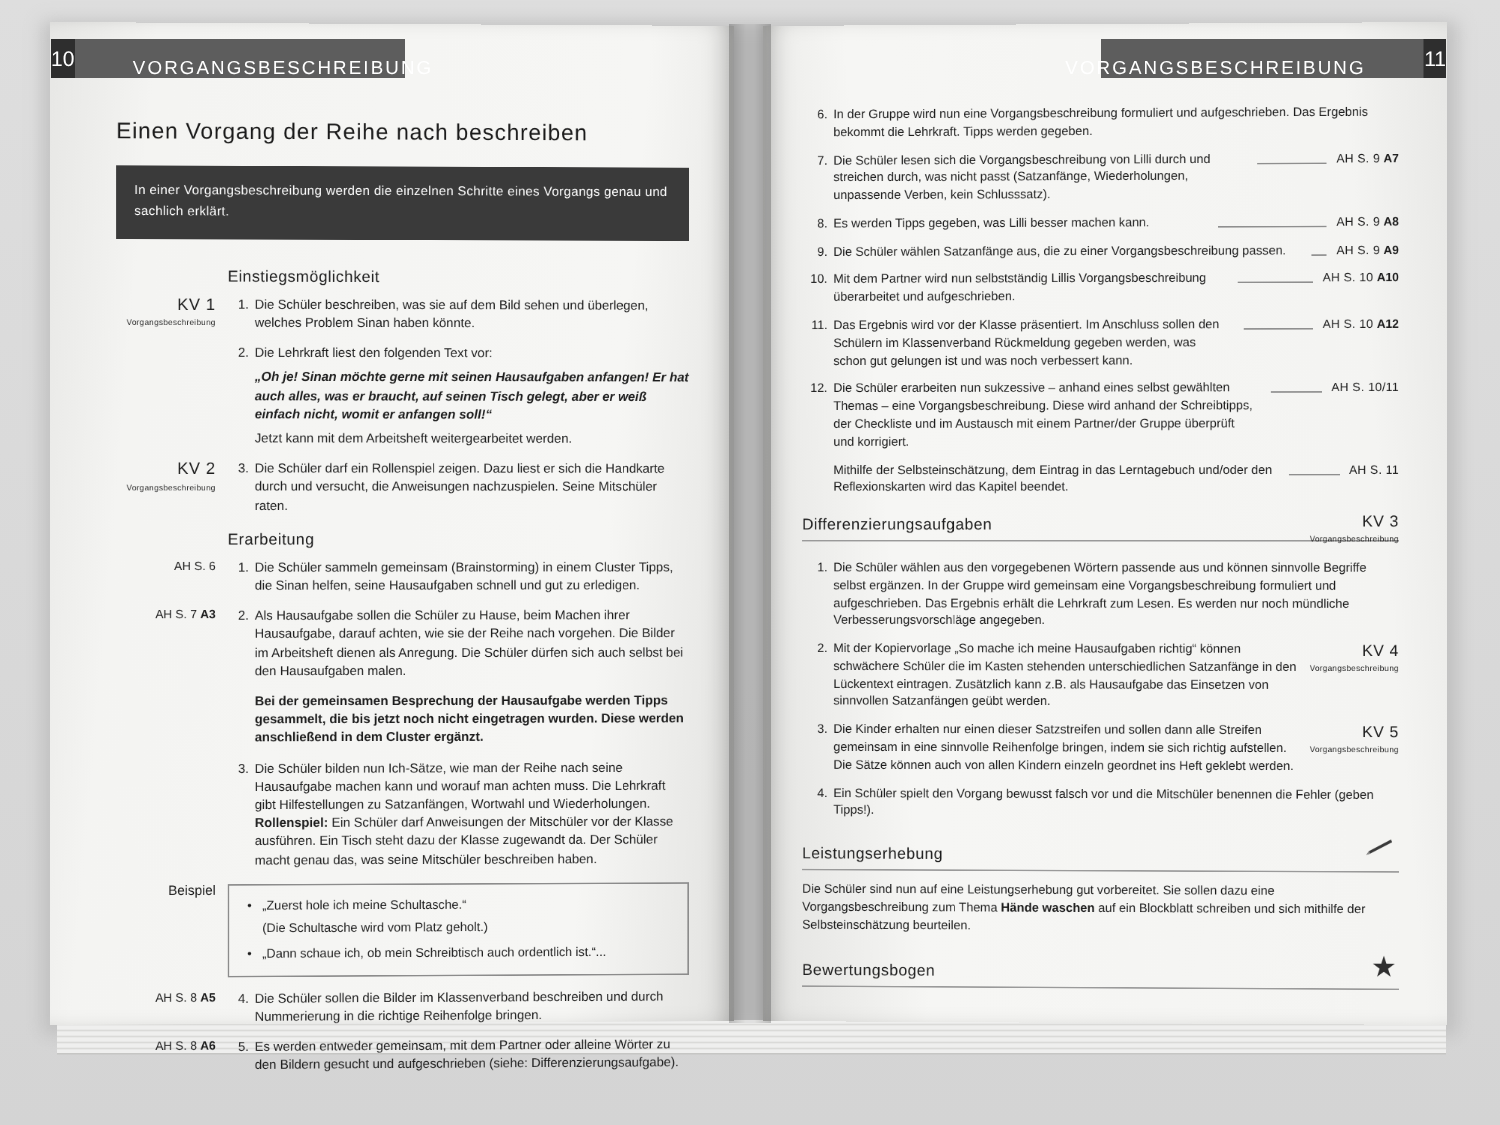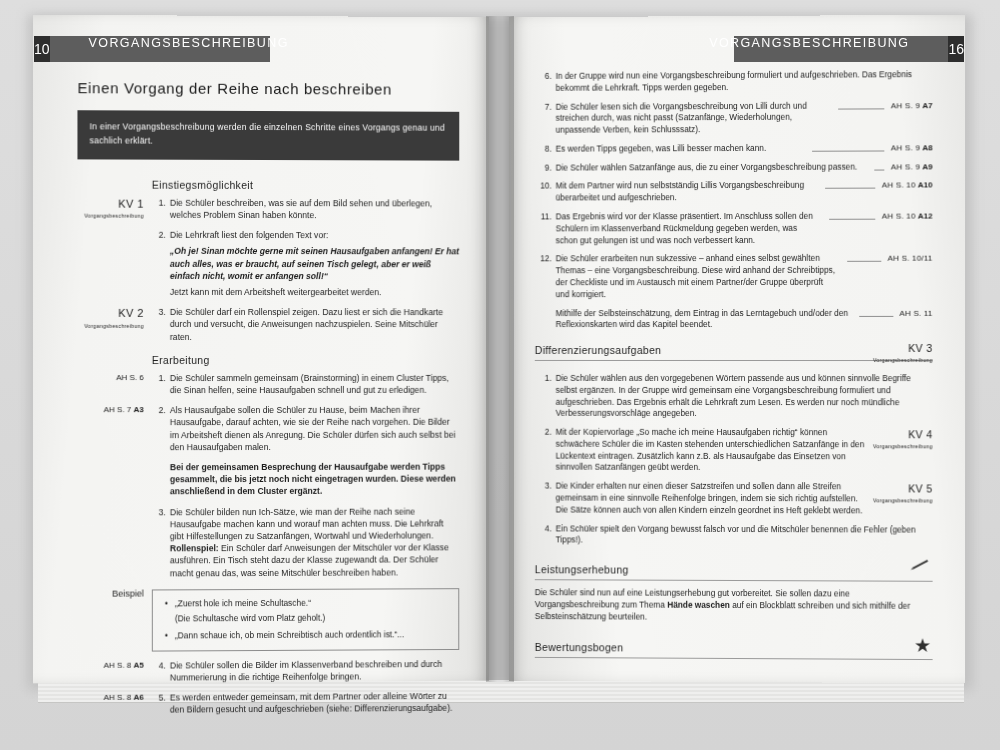--- a/index.html
+++ b/index.html
@@ -62,26 +62,26 @@
   .spine {
     position: absolute;
     left: 486px; top: 16px;
     width: 28px; height: 666px;
     background: linear-gradient(90deg, rgba(0,0,0,.22) 0%, rgba(0,0,0,.06) 40%, rgba(0,0,0,.06) 60%, rgba(0,0,0,.22) 100%);
   }
 
   
   .hdr {
     position: absolute;
-    top: 36px;
+    top: 26px;
     height: 26px;
     background: #5d5d5d;
     color: #ffffff;
     display: flex;
-    align-items: flex-start;
+    align-items: flex-end;
     font-size: 12.5px;
     letter-spacing: 1.4px;
     gap: 29px;
   }
   .hdr .tab {
     background: #2e2e2e;
     color: #fff;
     width: 28px;
     height: 26px;
     display: flex;
@@ -540,15 +540,15 @@
   </div>
 
   <div class="spine"></div>
 
   <div class="hdr left-hdr">
     <div class="tab">10</div>
     <div class="txt">VORGANGSBESCHREIBUNG</div>
   </div>
   <div class="hdr right-hdr">
     <div class="txt">VORGANGSBESCHREIBUNG</div>
-    <div class="tab">16</div>
+    <div class="tab">11</div>
   </div>
 </div>
 
 </body></html>

